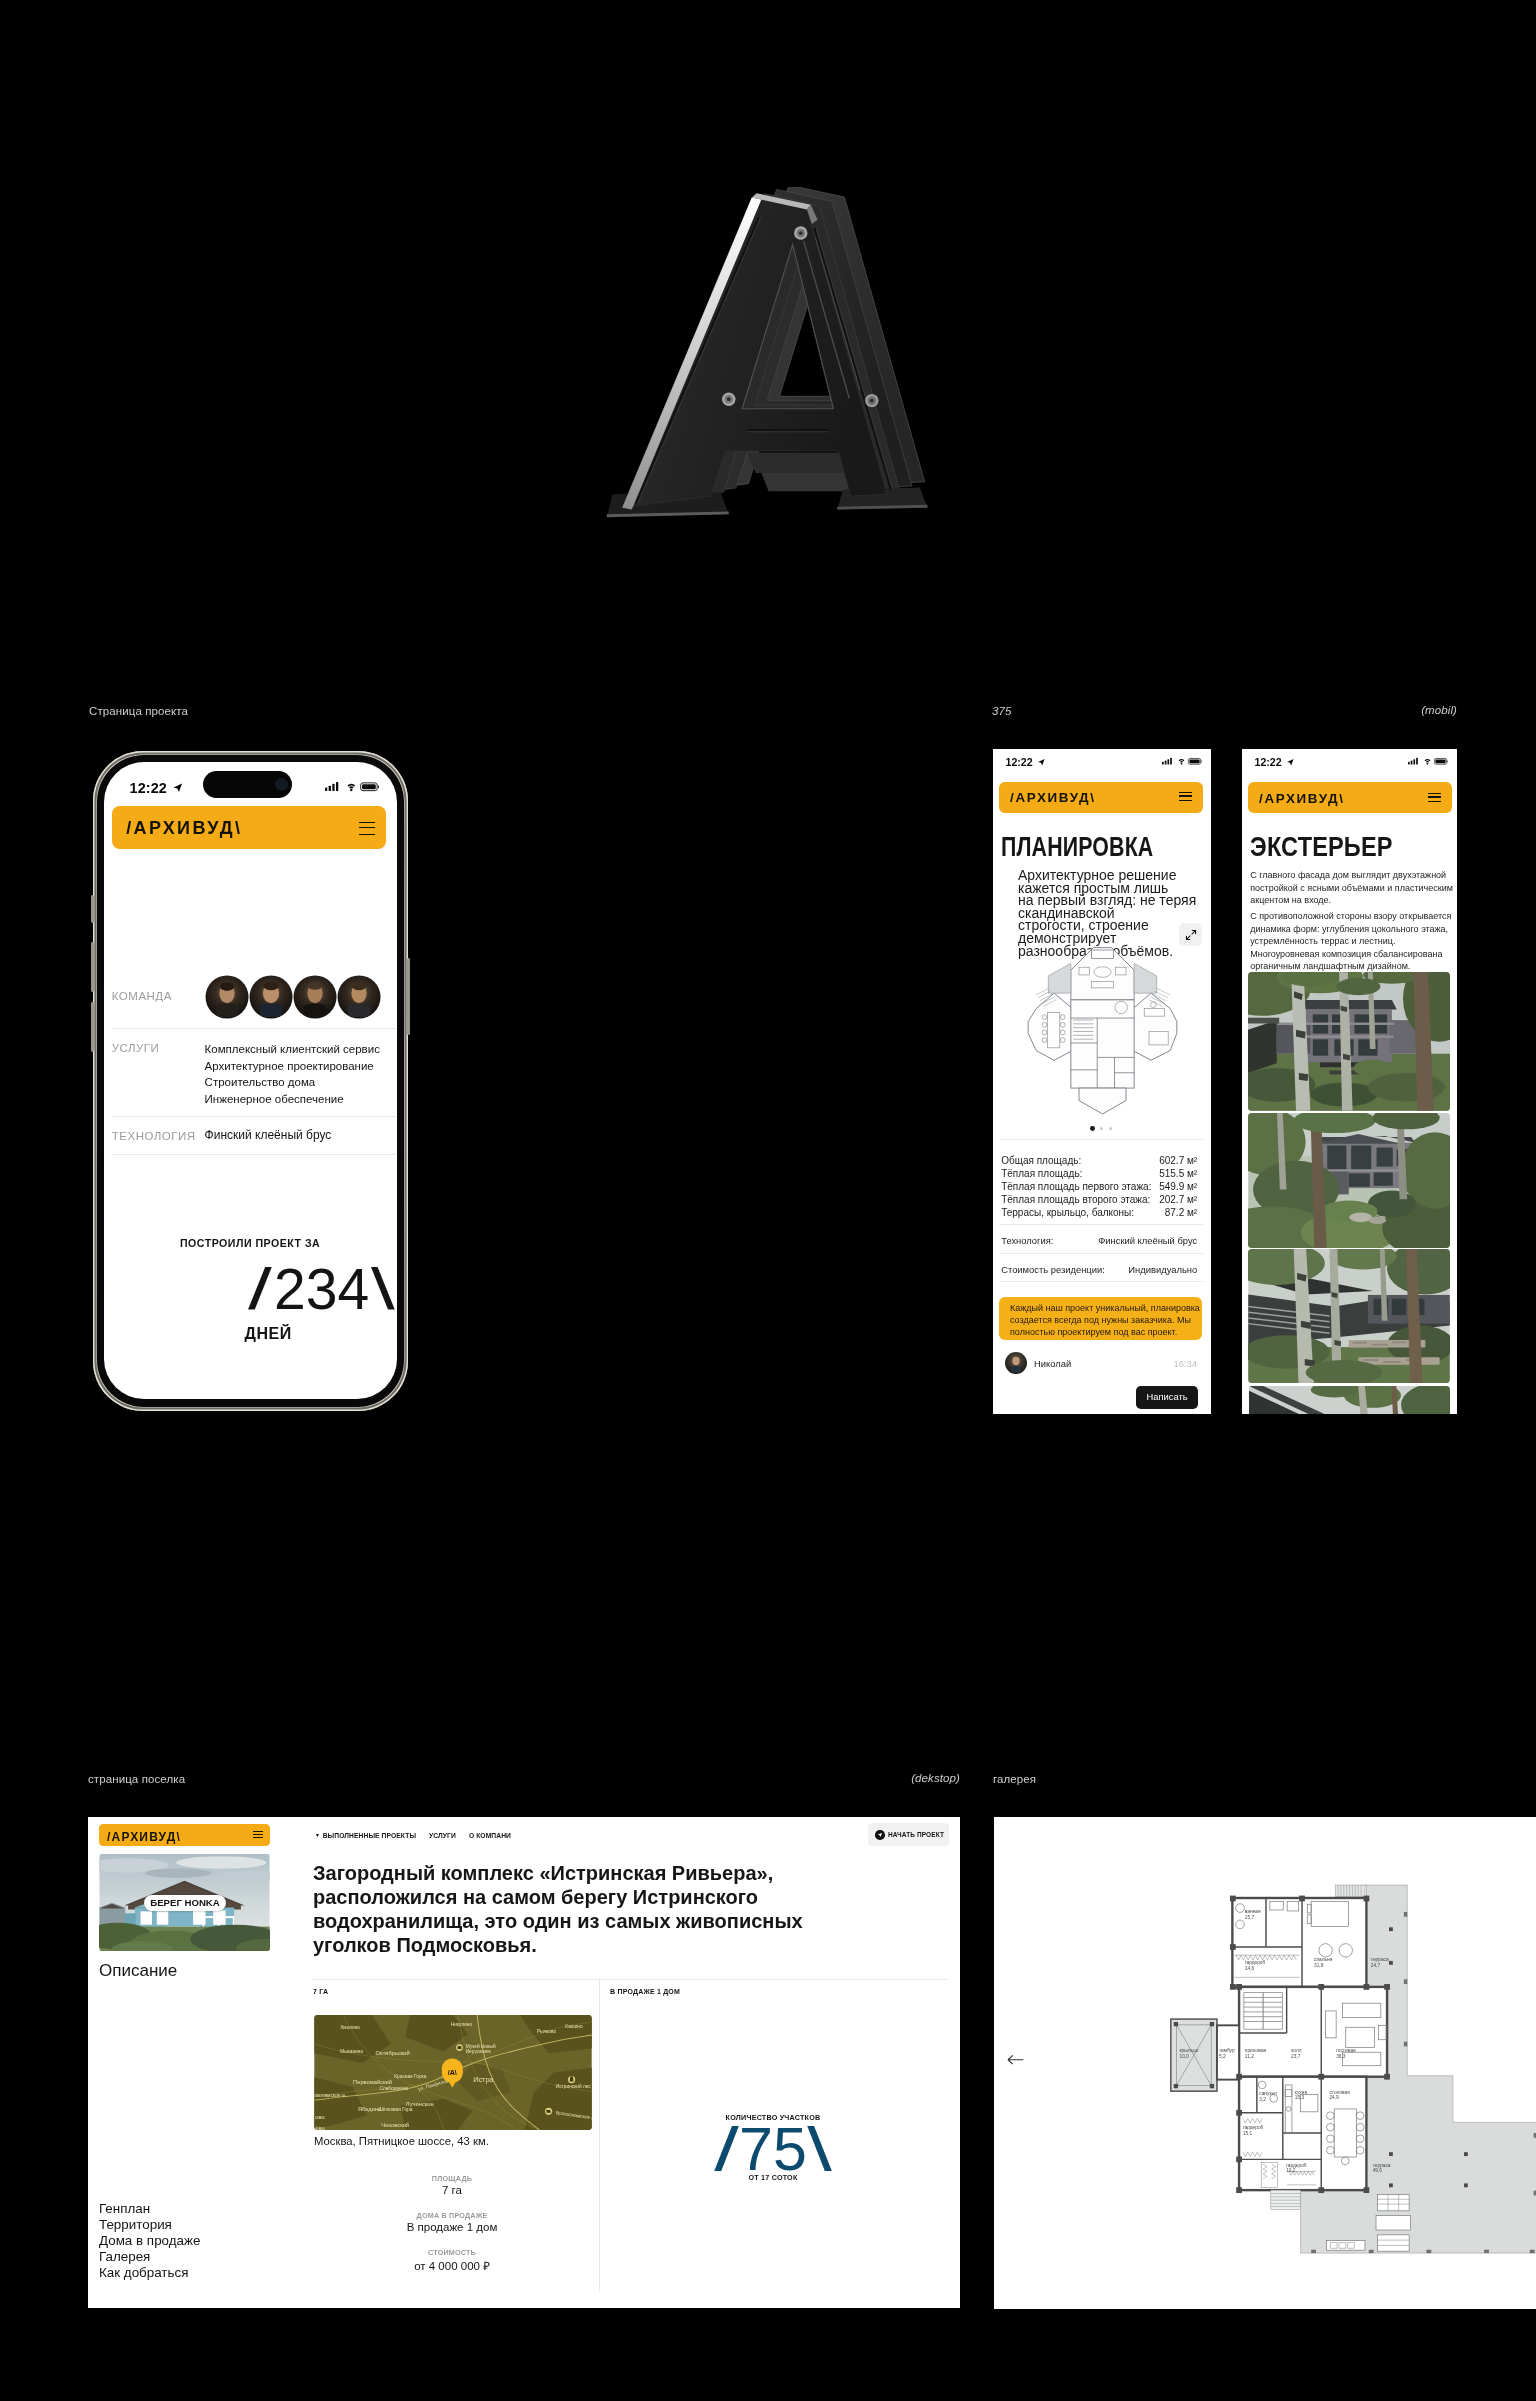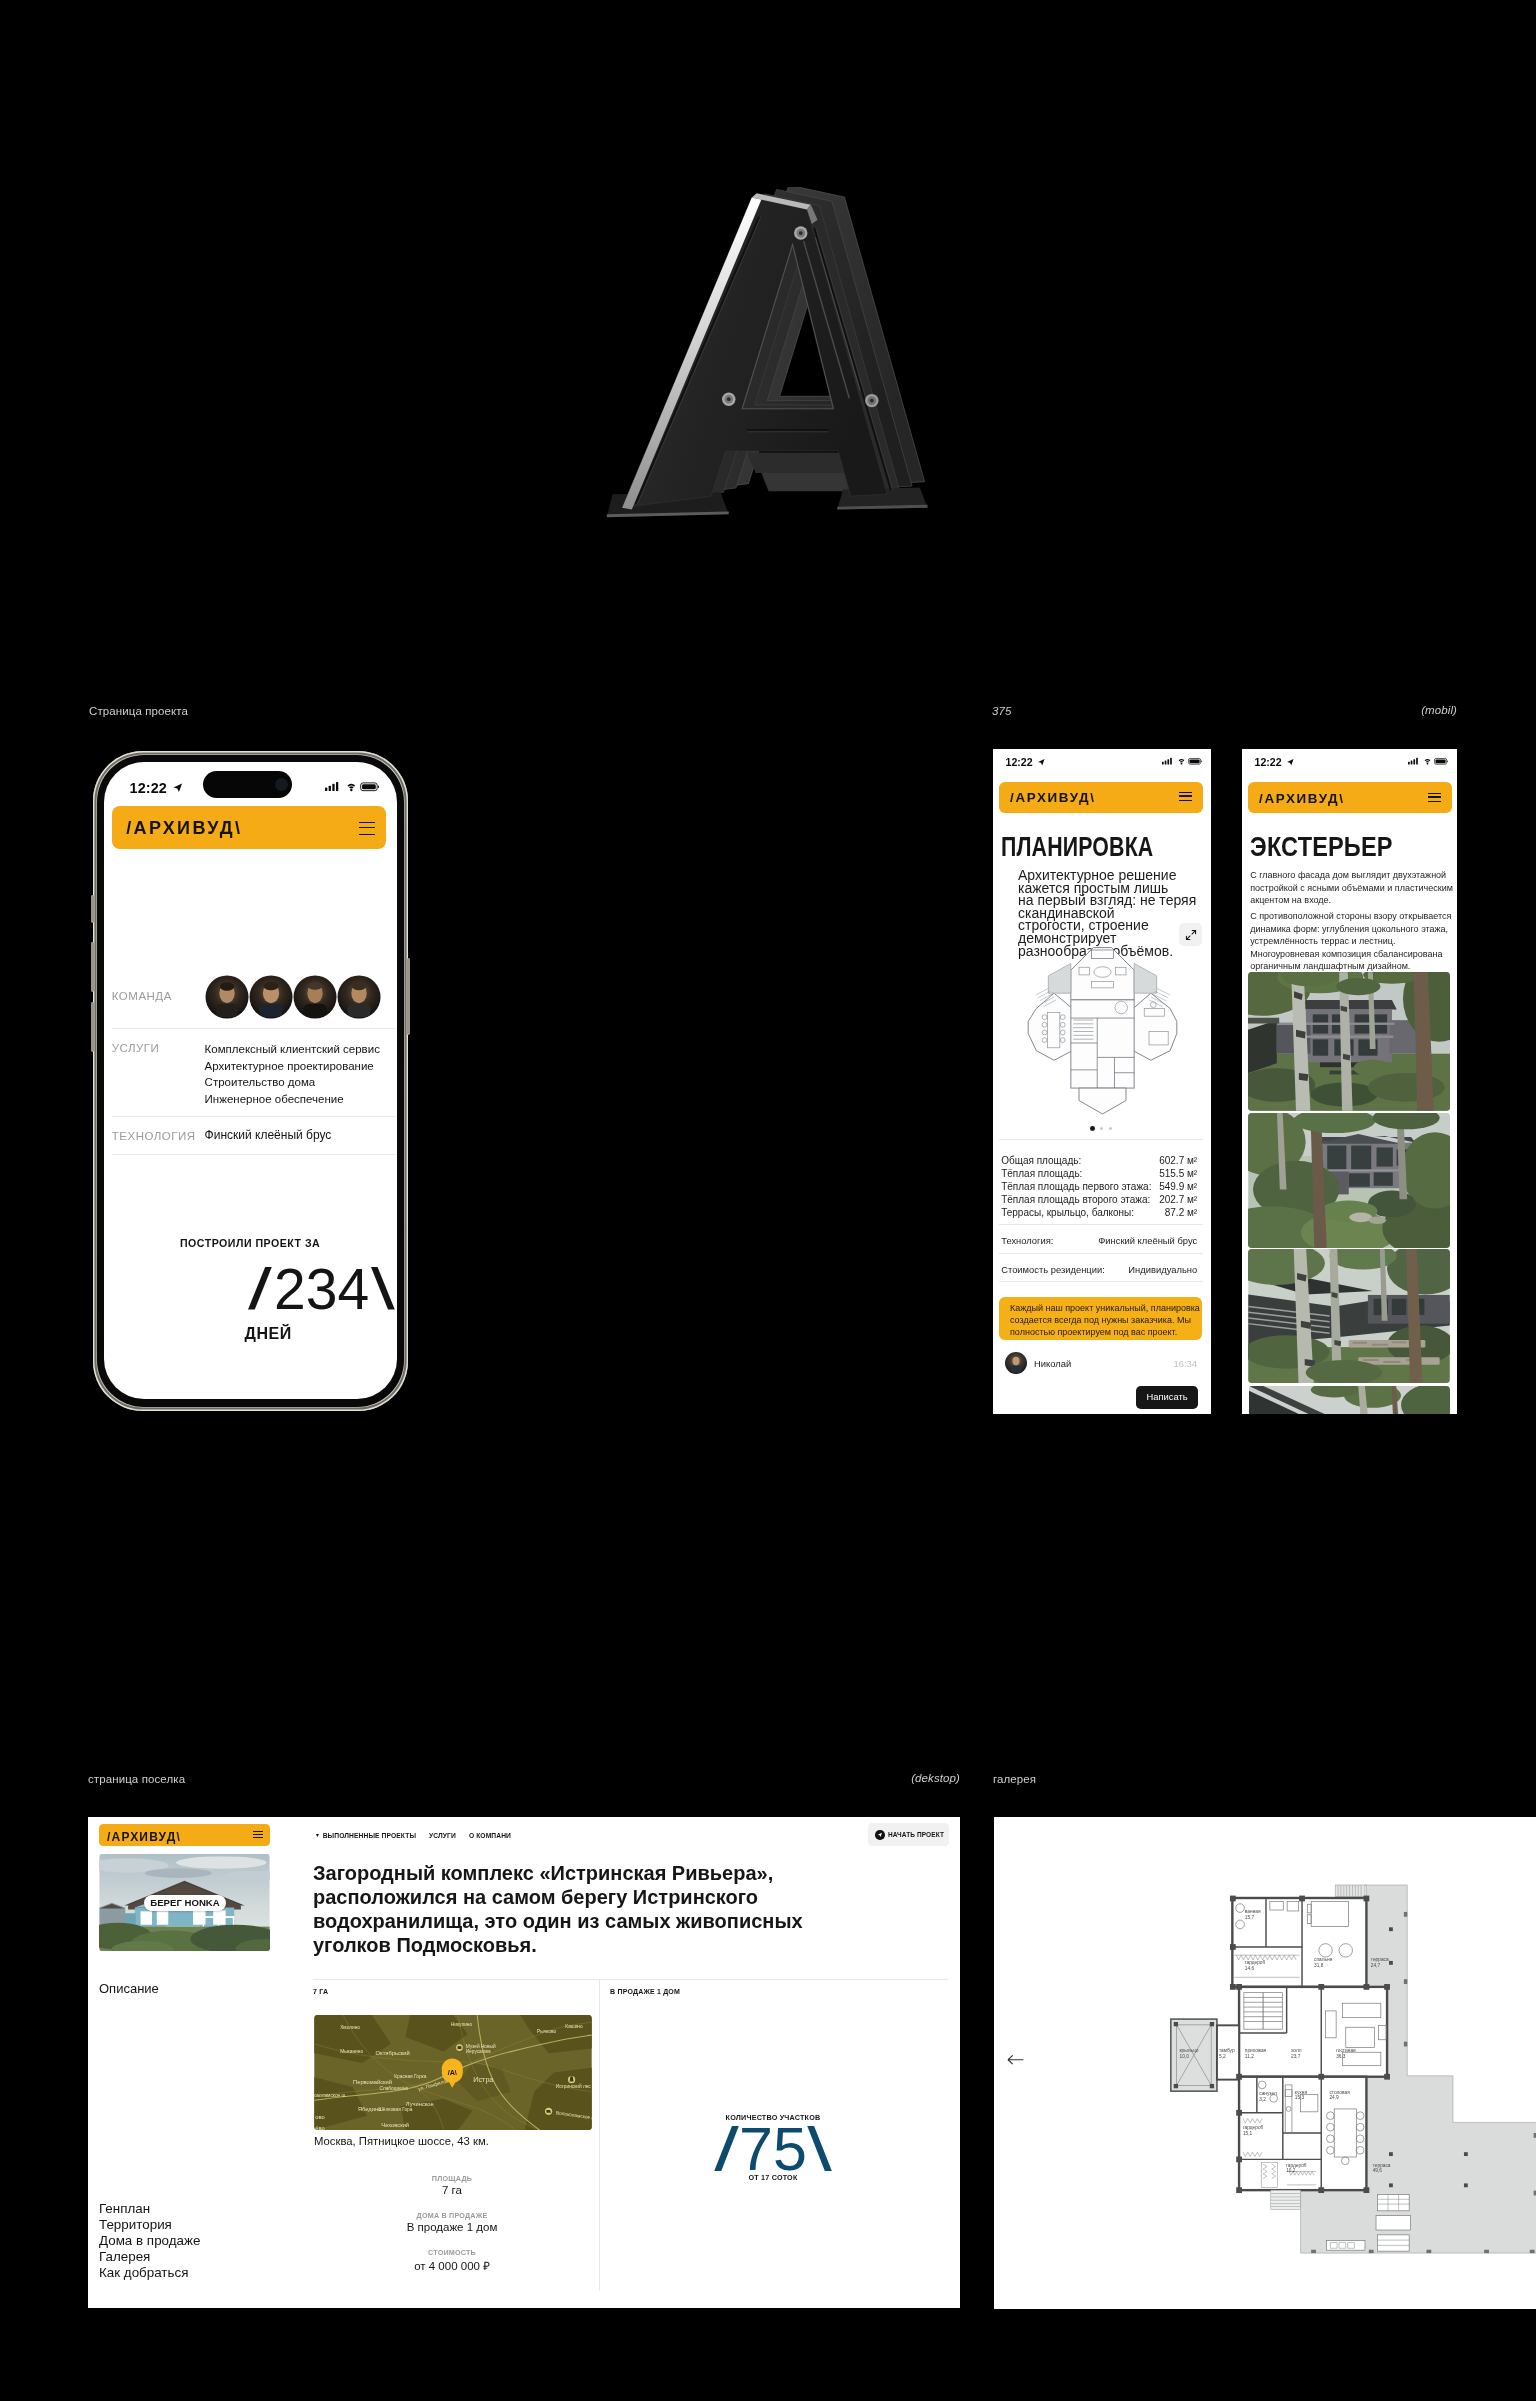--- a/index.html
+++ b/index.html
@@ -584,21 +584,21 @@
     <rect y="152" width="356" height="51" fill="#6d8450"></rect>
     <ellipse cx="38" cy="172" rx="72" ry="28" fill="#4d6138"></ellipse>
     <ellipse cx="150" cy="188" rx="85" ry="28" fill="#5a7241"></ellipse>
     <ellipse cx="285" cy="178" rx="95" ry="30" fill="#45583a"></ellipse>
     <ellipse cx="345" cy="198" rx="60" ry="20" fill="#54683f"></ellipse>
     <ellipse cx="90" cy="200" rx="65" ry="18" fill="#62794a"></ellipse>
   </svg>
 
   <div class="abs" style="left:56px; top:78px; width:82px; height:16px; border-radius:8.2px; background:#fff; box-shadow:0 0.5px 1.9px rgba(0,0,0,.25); text-align:center; line-height:16px; font-size:9.6px; font-weight:600; color:#141414;">БЕРЕГ HONKA</div>
 
-  <div class="abs" style="left:11px; top:144px; font-size:13px; color:#141414;margin-top:20px;">Описание</div>
+  <div class="abs" style="left:11px; top:144px; font-size:17px; color:#141414;">Описание</div>
 
   <div class="abs" style="left:11px; top:384px; font-size:13.4px; line-height:16px; color:#141414;">Генплан<br>Территория<br>Дома в продаже<br>Галерея<br>Как добраться</div>
 
   <div class="abs" style="left:225px; top:44px; width:644px; font-size:20px; line-height:24px; font-weight:600; color:#161616;">Загородный комплекс «Истринская Ривьера»,<br>расположился на самом берегу Истринского<br>водохранилища, это один из самых живописных<br>уголков Подмосковья.</div>
 
   <div class="abs" style="left:225px; top:162px; width:635px; height:0.7px; background:#e8e8e8;"></div>
 
   <div class="abs" style="left:511px; top:162px; width:0.7px; height:312px; background:#e8e8e8;"></div>
 
   <div class="abs" style="left:225px; top:171px; font-size:7px; font-weight:600; letter-spacing:0.2px; color:#141414;">7 ГА</div>

